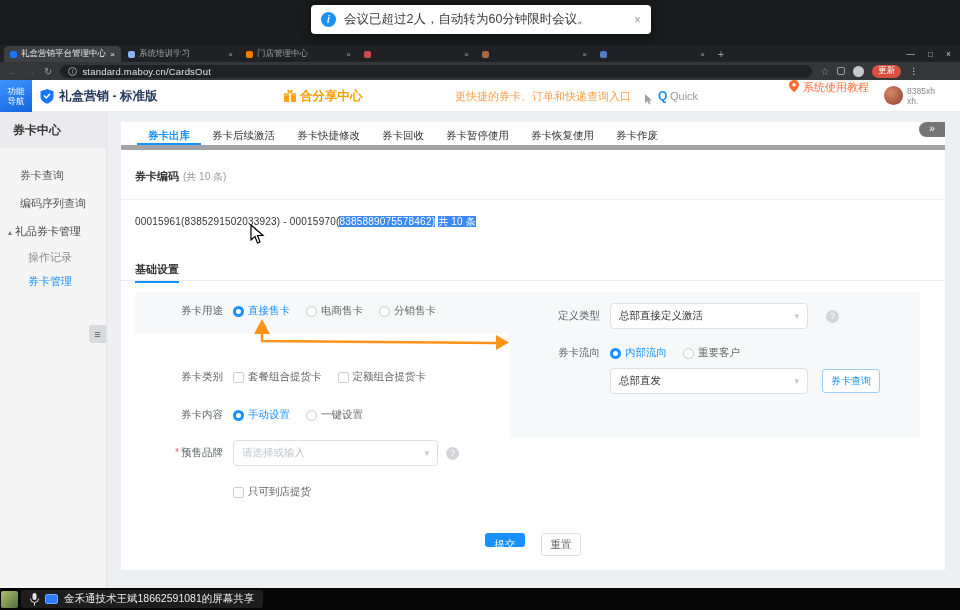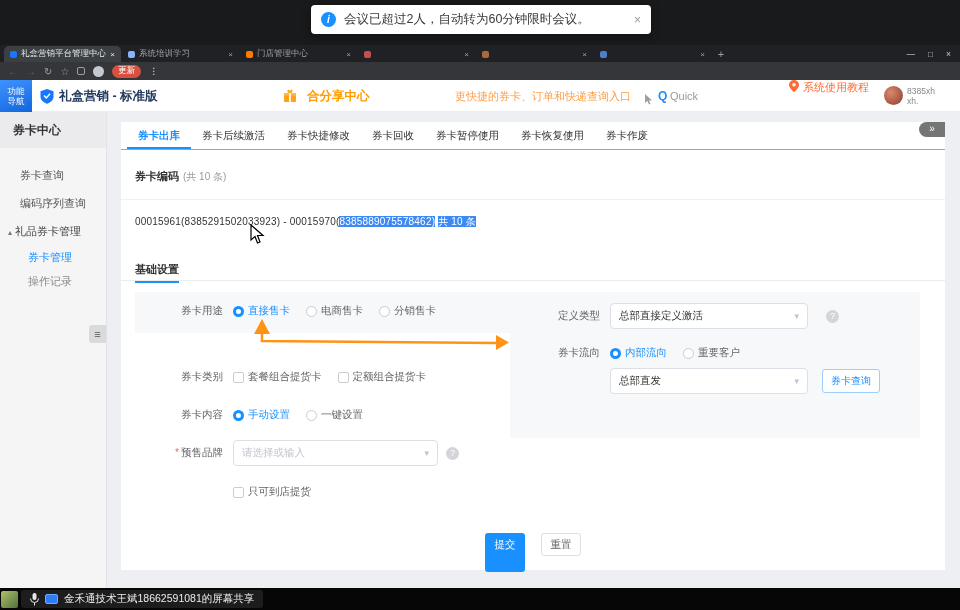--- a/index.html
+++ b/index.html
@@ -35,21 +35,21 @@
 .ext-ic{width:8px;height:8px;border:1.5px solid #9aa0a6;border-radius:2px;cursor:pointer}
 .prof-ic{width:11px;height:11px;border-radius:50%;background:#c4c9d0;cursor:pointer}
 .updchip{height:13px;background:#d85140;border-radius:7px;color:#fff;font-size:8.5px;display:flex;align-items:center;padding:0 6px;cursor:pointer}
 .menu3{color:#dfe1e5;font-size:9px;cursor:pointer}
 
 
 .appheader{position:absolute;left:0;top:80px;width:960px;height:32px;background:#fff;border-bottom:1px solid #ececec}
 .fnbadge{position:absolute;left:0;top:0;width:32px;height:32px;background:linear-gradient(160deg,#3f93ff,#1266dd);color:#fff;font-size:8.5px;text-align:center;padding-top:6px;line-height:10px;cursor:pointer}
 .brandlogo{position:absolute;left:40px;top:9px}
 .brandtext{position:absolute;left:59px;top:0;line-height:32px;font-size:12.5px;font-weight:bold;color:#243a5e;white-space:nowrap}
-.sharecenter{position:absolute;left:283px;top:0;height:32px;display:flex;align-items:center;gap:10px;font-size:12.5px;font-weight:bold;color:#ff9c00;cursor:pointer}
+.sharecenter{position:absolute;left:283px;top:0;height:32px;display:flex;align-items:center;gap:3px;font-size:12.5px;font-weight:bold;color:#ff9c00;cursor:pointer}
 .promo{position:absolute;left:455px;top:0;line-height:32px;font-size:11px;color:#ff9d45;white-space:nowrap}
 .pointerwrap{position:absolute;left:645px;top:11px}
 .qbadge{position:absolute;left:658px;top:0;line-height:32px;font-size:12px;font-weight:bold;color:#1890ff}
 .quick{position:absolute;left:670px;top:0;line-height:32px;font-size:11px;color:#9a9a9a;cursor:pointer}
 .tutorial{position:absolute;left:789px;top:0;height:32px;display:flex;gap:4px;font-size:11px;color:#ff6b35;cursor:pointer}
 .uavatar{position:absolute;left:884px;top:6px;width:19px;height:19px;border-radius:50%;background:radial-gradient(circle at 35% 35%,#d98a6a,#8c3b2e);cursor:pointer}
 .uname{position:absolute;left:907px;top:6px;font-size:8.5px;color:#888;line-height:10px}
 
 
 .appbody{position:absolute;left:0;top:112px;width:960px;height:476px;display:flex}
@@ -60,21 +60,21 @@
 .sb-group{height:28px;line-height:28px;padding-left:8px;font-size:11px;color:#444;cursor:pointer;white-space:nowrap}
 .sb-caret{font-size:8px;color:#777;margin-right:3px}
 .sb-sub{height:24px;line-height:24px;padding-left:28px;font-size:11px;color:#8a8a8a;cursor:pointer;white-space:nowrap}
 .sb-sub.active{color:#1890ff}
 .sb-toggle{position:absolute;right:0;top:213px;width:17px;height:18px;background:#d9dadb;border-radius:3px 0 0 3px;text-align:center;line-height:18px;font-size:11px;color:#555;cursor:pointer}
 .mainarea{flex:1;background:#edeff2;position:relative}
 .card{position:absolute;left:14px;top:10px;right:15px;bottom:18px;background:#fff}
 .collapse-chip{position:absolute;right:0;top:0;width:26px;height:15px;background:#757575;border-radius:8px 0 0 8px;color:#fff;font-size:10px;text-align:center;line-height:14px;cursor:pointer;z-index:5}
 
 
-.vtabs{position:absolute;left:0;top:0;right:0;height:28px;border-bottom:1px solid #a3a3a3;display:flex;padding-left:6px}
+.vtabs{position:absolute;left:0;top:0;right:0;height:28px;border-bottom:5px solid #a3a3a3;display:flex;padding-left:16px}
 .vtab{padding:0 11px;line-height:27px;font-size:10.5px;color:#333;cursor:pointer;white-space:nowrap}
 .vtab.active{color:#1890ff;font-weight:bold;box-shadow:inset 0 -2px 0 #1890ff}
 .sec-head{position:absolute;left:14px;top:47px;font-size:11px;color:#333;font-weight:bold}
 .sec-head .cnt{font-weight:normal;color:#999;font-size:10px;margin-left:4px}
 .divider{position:absolute;left:0;right:0;top:77px;border-top:1px solid #f0f0f0}
 .codeline{position:absolute;left:14px;top:93px;font-size:10px;color:#333;letter-spacing:.2px;white-space:nowrap;cursor:text}
 .selspan{background:#3d8af5;color:#fff}
 .basic-head{position:absolute;left:0;right:0;top:137px;height:22px;border-bottom:1px solid #ebebeb}
 .basic-head span{margin-left:14px;font-size:11px;font-weight:bold;color:#333;display:inline-block;height:22px;line-height:16px;border-bottom:2px solid #1890ff}
 .panel-l{position:absolute;left:14px;top:170px;width:375px;height:41px;background:#f7f8fa}
@@ -88,21 +88,21 @@
 .opt{display:flex;align-items:center;margin-right:16px;cursor:pointer;white-space:nowrap}
 .opt.sel-blue{color:#1890ff}
 .cb{width:11px;height:11px;border:1px solid #ccc;border-radius:2px;background:#fff;margin-right:4px;flex:none}
 .selbox{height:26px;background:#fff;border:1px solid #dcdfe6;border-radius:4px;display:flex;align-items:center;padding:0 8px;font-size:10.5px;color:#333;cursor:pointer}
 .selbox .chev{margin-left:auto;color:#c0c4cc;font-size:9px}
 .selbox.ph{color:#c0c4cc}
 .infoq{width:13px;height:13px;border-radius:50%;background:#d3d5da;color:#fff;font-size:9px;text-align:center;line-height:13px;margin-left:8px;flex:none;cursor:pointer}
 .infoq.far{margin-left:18px}
 .btn-addflow{height:24px;padding:0 8px;border:1px solid #9ecdff;border-radius:3px;background:#fff;color:#1890ff;font-size:10px;display:flex;align-items:center;margin-left:14px;cursor:pointer;white-space:nowrap}
 .submitrow{position:absolute;left:0;right:0;top:411px;display:flex;justify-content:center;gap:16px}
-.btn-primary{width:40px;height:39px;background:#1890ff;border-radius:3px;color:#fff;font-size:10.5px;text-align:center;line-height:23px;cursor:pointer}
+.btn-primary{width:40px;height:14px;background:#1890ff;border-radius:3px;color:#fff;font-size:10.5px;text-align:center;line-height:23px;cursor:pointer}
 .btn-plain{width:40px;height:23px;background:#fff;border:1px solid #dcdfe6;border-radius:3px;color:#606266;font-size:10.5px;text-align:center;line-height:21px;cursor:pointer}
 
 
 .annot{position:absolute;left:0;top:0;pointer-events:none;z-index:60}
 .cursor{position:absolute;left:250px;top:224px;z-index:70;pointer-events:none}
 
 
 .sharebar{position:absolute;left:0;top:588px;width:960px;height:22px;background:#060606;display:flex;align-items:center;padding-left:1px}
 .share-avatar{width:17px;height:17px;border-radius:2px;background:linear-gradient(135deg,#aec06e,#53703b);flex:none}
 .share-pill{display:flex;align-items:center;gap:6px;background:#1d1d1d;border-radius:3px;height:18px;padding:0 9px;margin-left:3px}
@@ -158,20 +158,24 @@
       <span>—</span>
       <span>□</span>
       <span>×</span>
     </div>
   </div>
 
   <div class="addrbar">
     <span class="navb dim">←</span>
     <span class="navb dim">→</span>
     <span class="navb">↻</span>
+    <div class="urlpill">
+      <span class="urlinfo">i</span>
+      <span class="urltext">standard.maboy.cn/CardsOut</span>
+    </div>
     <span class="addr-ic">☆</span>
     <span class="ext-ic"></span>
     <span class="prof-ic"></span>
     <div class="updchip">
       <span>更新</span>
     </div>
     <span class="menu3">⋮</span>
   </div>
 
   <div class="appheader">
@@ -216,22 +220,22 @@
   </div>
 
   <div class="appbody">
     <div class="sidebar">
       <div class="sb-title">券卡中心</div>
       <div class="sb-item first">券卡查询</div>
       <div class="sb-item">编码序列查询</div>
       <div class="sb-group">
         <span class="sb-caret">▴</span><span>礼品券卡管理</span>
       </div>
+      <div class="sb-sub">操作记录</div>
       <div class="sb-sub active">券卡管理</div>
-      <div class="sb-sub">操作记录</div>
       <div class="sb-toggle"><span>≡</span></div>
     </div>
 
     <div class="mainarea">
       <div class="card">
         <div class="collapse-chip">»</div>
 
         <div class="vtabs">
           <div class="vtab active">券卡出库</div>
           <div class="vtab">券卡后续激活</div>

